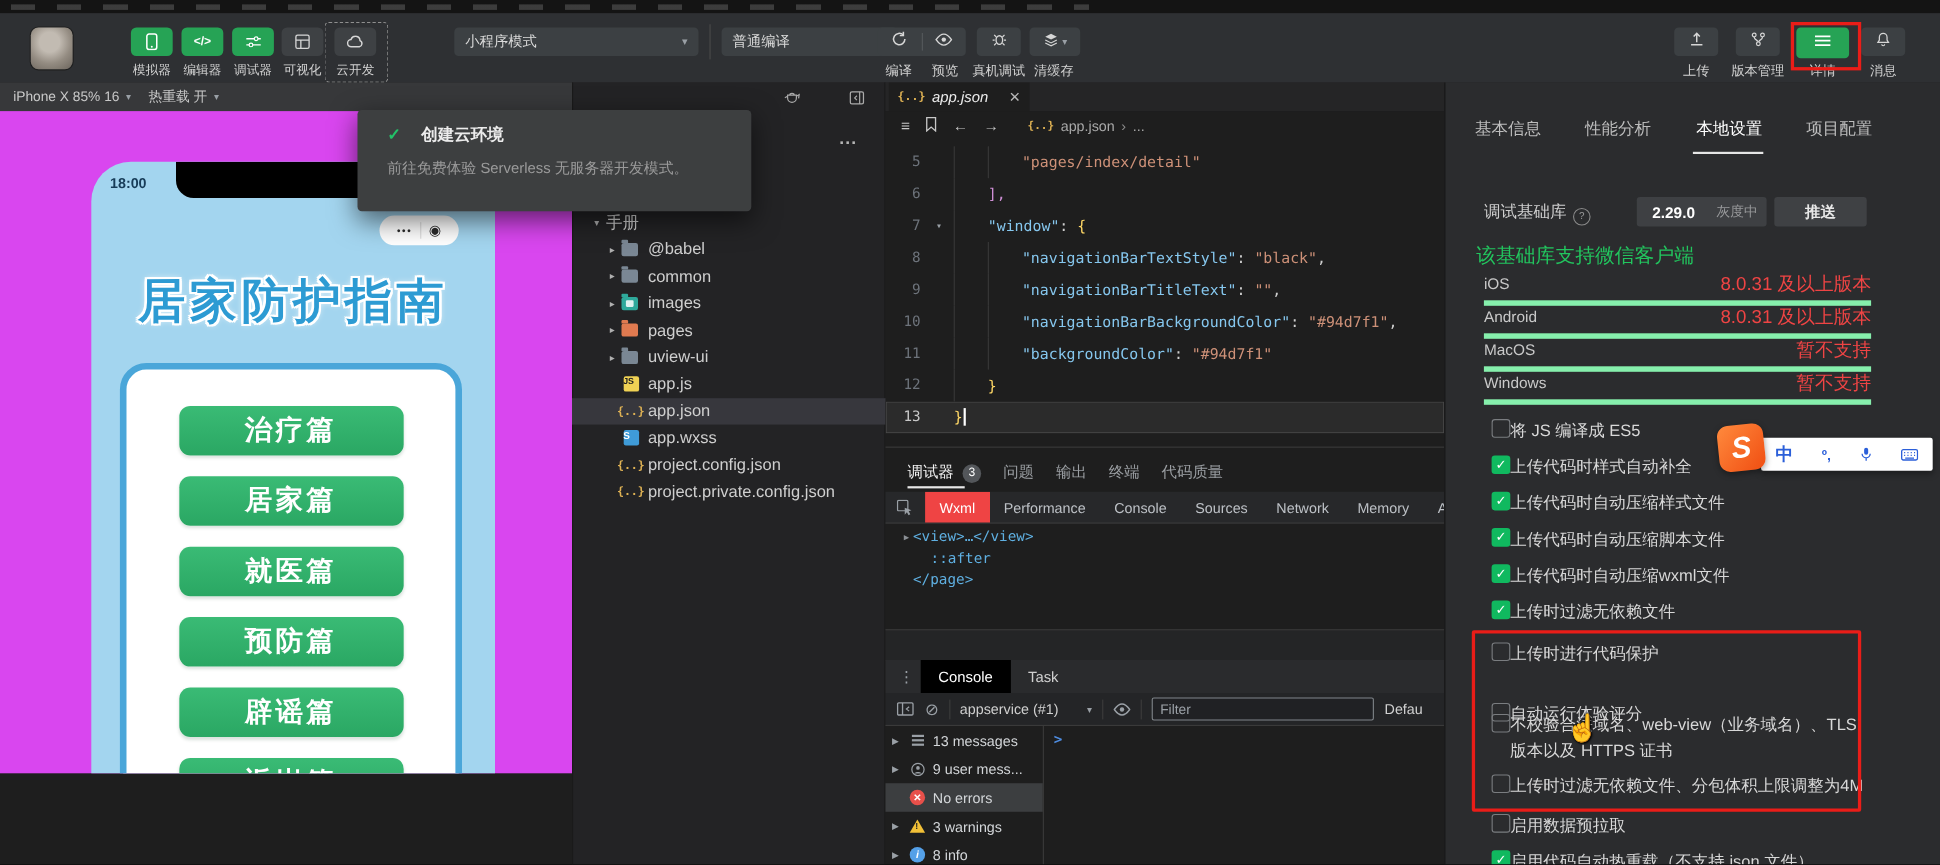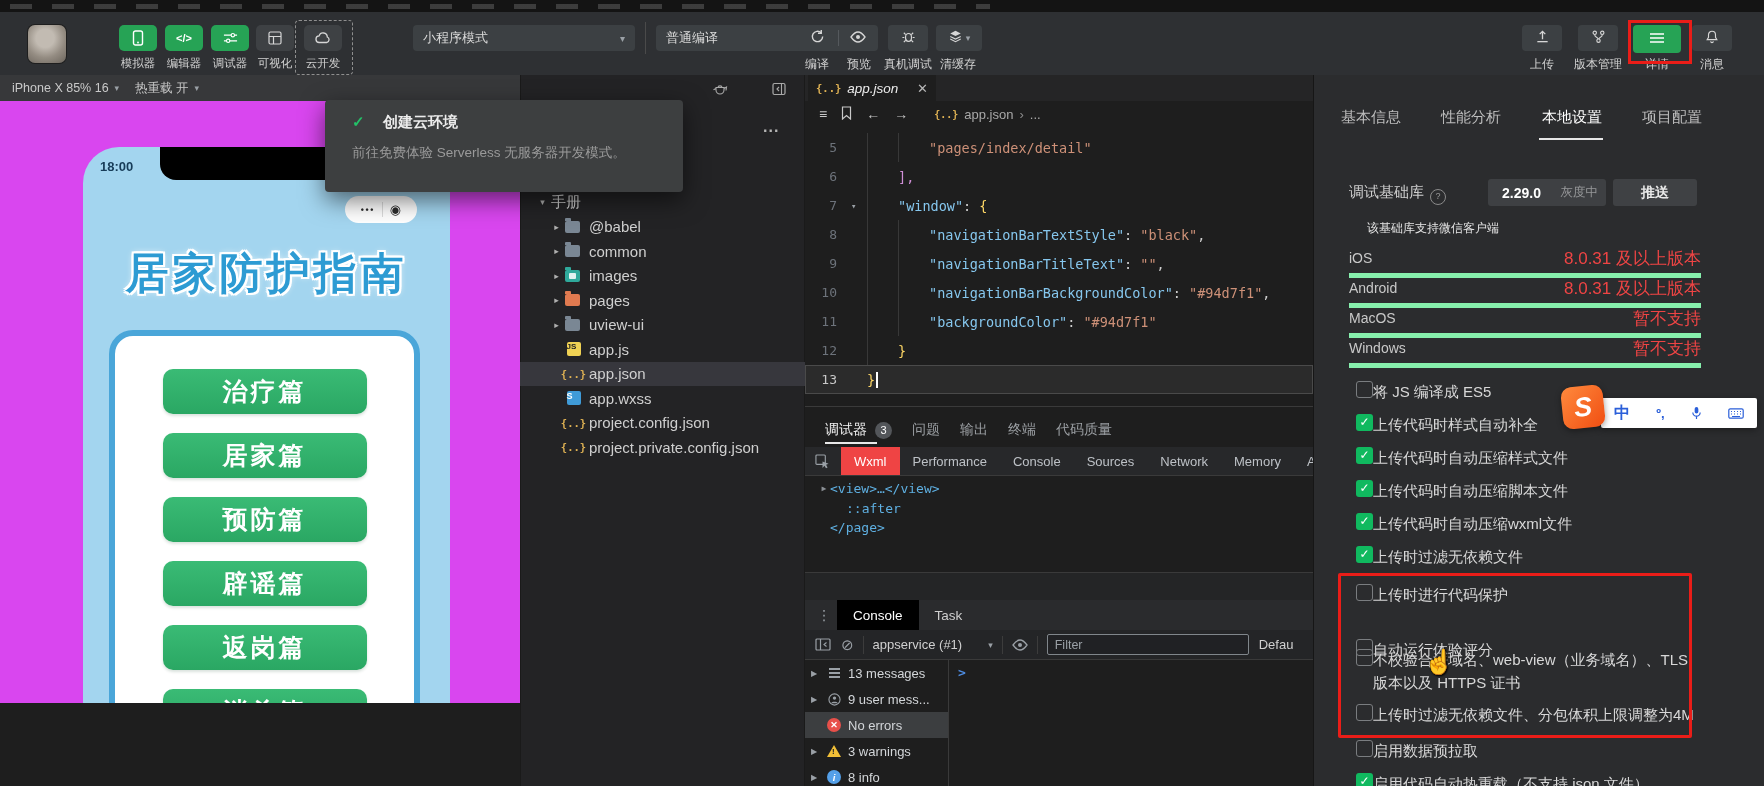--- a/index.html
+++ b/index.html
@@ -152,21 +152,21 @@
   .ptab-underline{position:absolute;left:225px;top:63px;width:64px;height:2px;background:#e6e6e6;}
   .pl-label{position:absolute;left:35px;font-size:15px;color:#cfcfcf;}
   .qmark{display:inline-block;width:14px;height:14px;border:1px solid #8a8a8a;border-radius:50%;color:#9a9a9a;
     font-size:9px;text-align:center;line-height:13px;margin-left:6px;vertical-align:-2px;}
   .verbox{position:absolute;left:174px;top:104px;width:118px;height:27px;background:#3e4043;border-radius:3px;
     display:flex;align-items:center;padding:0 8px 0 14px;box-sizing:border-box;}
   .verbox .v{color:#fff;font-weight:bold;font-size:14px;}
   .verbox .ch{margin-left:auto;color:#97989a;font-size:12.5px;}
   .pushbtn{position:absolute;left:299px;top:104px;width:84px;height:27px;background:#3f4144;border-radius:3px;
     color:#e8e8e8;font-weight:bold;font-size:14px;display:flex;align-items:center;justify-content:center;}
-  .note{position:absolute;left:53px;top:145px;font-size:12px;color:#e5e5e5;}
+  .note{position:absolute;left:28px;top:145px;font-size:18px;color:#22c55e;}
   .srow{position:absolute;left:35px;width:352px;height:30px;display:flex;align-items:center;border-bottom:5px solid #86efac;}
   .srow .os{font-size:14px;color:#c9c9c9;}
   .srow .ver{margin-left:auto;font-size:17px;color:#ef4444;}
   .opt{position:absolute;left:42px;display:flex;align-items:flex-start;}
   .cb{width:17px;height:17px;border-radius:3px;border:1.5px solid #7a7d80;box-sizing:border-box;flex:none;margin-top:1px;}
   .cb.checked{border:none;background:#10b95f;color:#fff;font-size:12px;text-align:center;line-height:17px;}
   .cb.checked::after{content:"✓";}
   .optlabel{font-size:15px;color:#d8d8d8;line-height:23px;white-space:nowrap;}
   .optlabel.wrap{white-space:normal;width:332px;}
   .panel-redbox{left:1338px;top:573px;width:354px;height:165px;border:3px solid #ea1d18;border-radius:2px;z-index:40;box-sizing:border-box;}
@@ -331,20 +331,21 @@
       <div class="notch"></div>
       <div class="capsule">
         <span class="dots">•••</span>
         <span class="cdiv"></span>
         <span class="circ">◉</span>
       </div>
       <div class="apptitle">居家防护指南</div>
       <div class="pcard">
         <div class="mbtn">治疗篇</div>
         <div class="mbtn">居家篇</div>
+        <div class="mbtn">就医篇</div>
         <div class="mbtn">预防篇</div>
         <div class="mbtn">辟谣篇</div>
         <div class="mbtn">返岗篇</div>
         <div class="mbtn">消杀篇</div>
       </div>
     </div>
   </div>
 
   <div class="abs explorer"></div>
   <div class="abs exhead-ic" style="left:712px"><svg width="16" height="13" viewBox="0 0 16 13">

